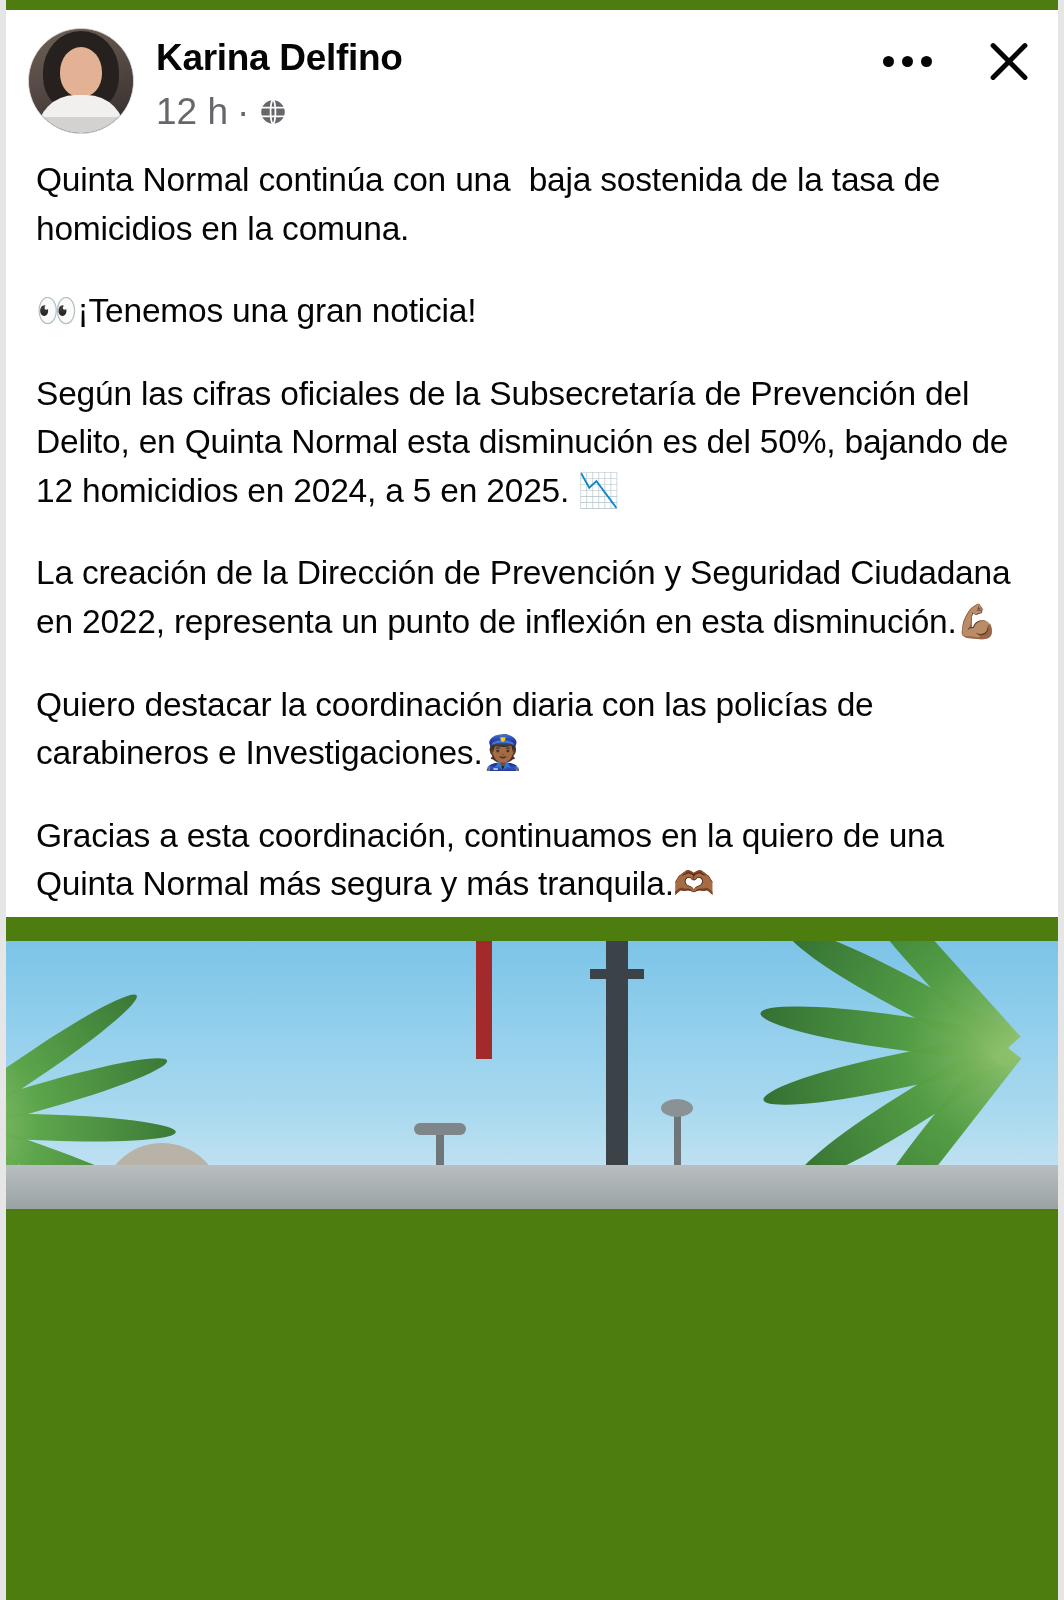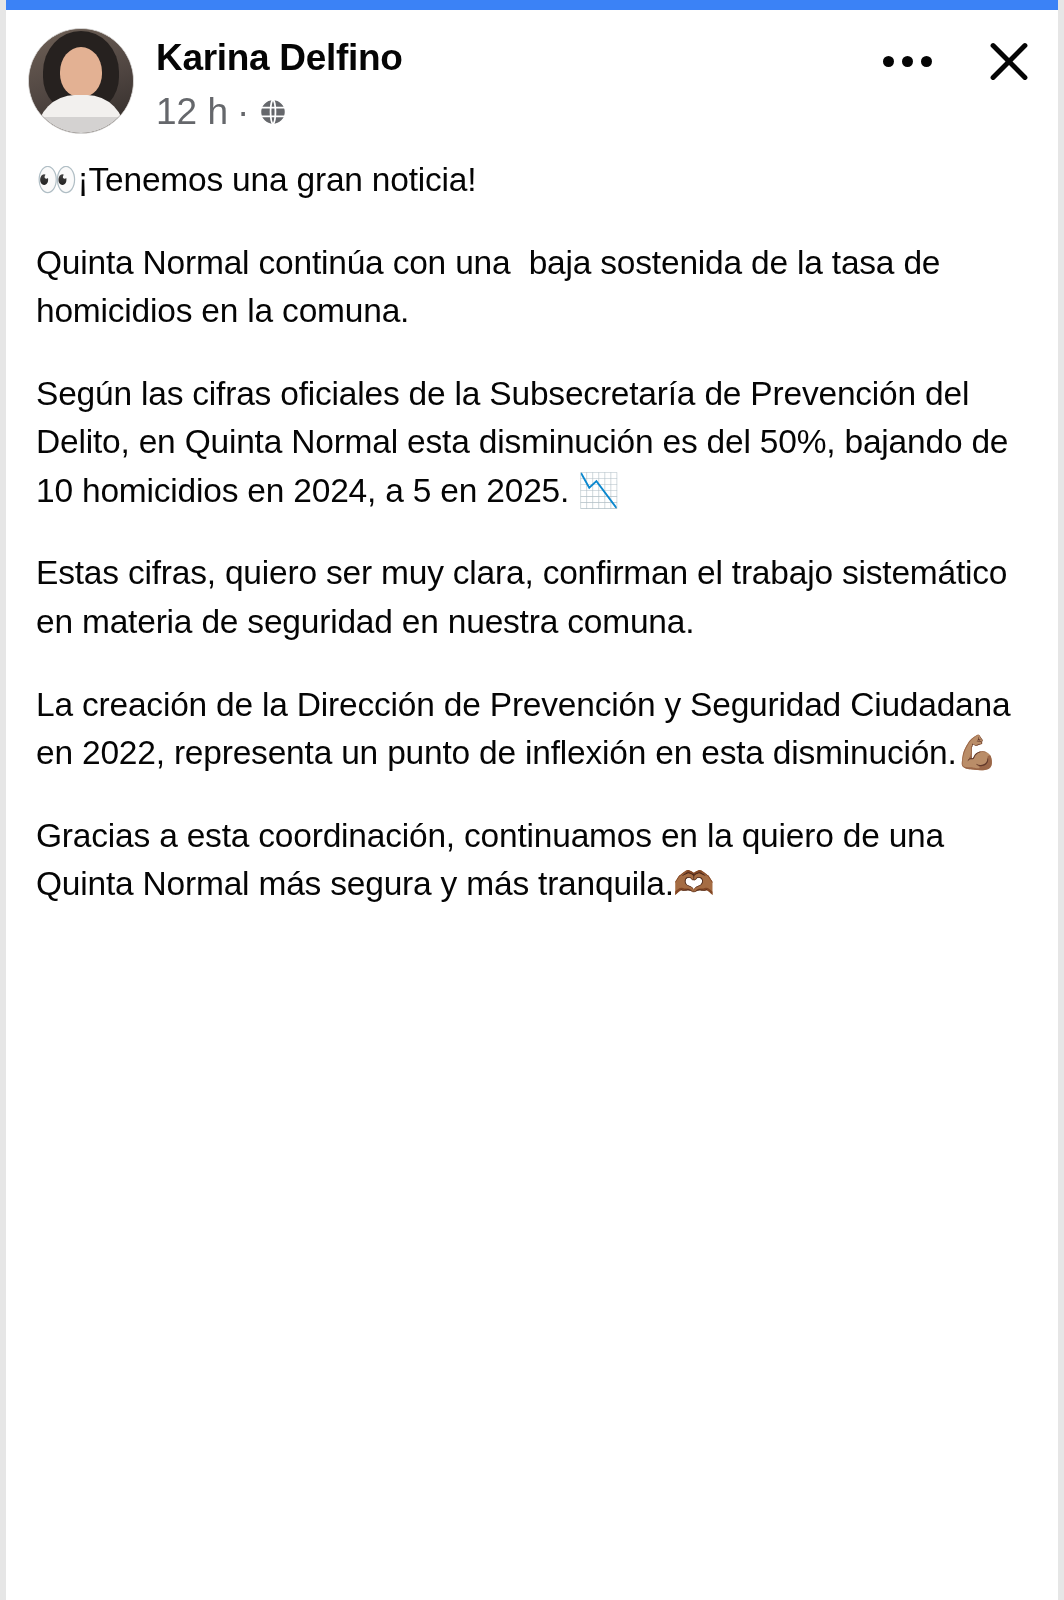--- a/index.html
+++ b/index.html
@@ -10,22 +10,23 @@
   body {
     width: 1064px;
     height: 1600px;
     overflow: hidden;
     font-family: "Liberation Sans", sans-serif;
   }
   .screen {
     position: relative;
     width: 1064px;
     height: 1600px;
-    background: #3b82f6;
+    background: #4d7c0f;
     display: flex;
+    flex-direction: column;
   }
   .side-gutter-left {
     position: absolute;
     left: 0;
     top: 0;
     width: 6px;
     height: 1600px;
     background: #e6e6e6;
   }
   .side-gutter-right {
@@ -356,25 +357,25 @@
         <div class="dots-icon">
           <span></span>
             <span></span>
             <span></span>
         </div>
         <div class="close-icon"></div>
       </div>
     </div>
 
     <div class="post-body">
+      <p class="para">Quinta Normal continúa con una  baja sostenida de la tasa de homicidios en la comuna.</p>
       <p class="para">👀¡Tenemos una gran noticia!</p>
-      <p class="para">Quinta Normal continúa con una  baja sostenida de la tasa de homicidios en la comuna.</p>
-      <p class="para">Según las cifras oficiales de la Subsecretaría de Prevención del Delito, en Quinta Normal esta disminución es del 50%, bajando de 10 homicidios en 2024, a 5 en 2025. 📉</p>
-      <p class="para">Estas cifras, quiero ser muy clara, confirman el trabajo sistemático en materia de seguridad en nuestra comuna.</p>
+      <p class="para">Según las cifras oficiales de la Subsecretaría de Prevención del Delito, en Quinta Normal esta disminución es del 50%, bajando de 12 homicidios en 2024, a 5 en 2025. 📉</p>
       <p class="para">La creación de la Dirección de Prevención y Seguridad Ciudadana en 2022, representa un punto de inflexión en esta disminución.💪🏽</p>
+      <p class="para">Quiero destacar la coordinación diaria con las policías de carabineros e Investigaciones.👮🏾</p>
       <p class="para">Gracias a esta coordinación, continuamos en la quiero de una Quinta Normal más segura y más tranquila.🫶🏾</p>
     </div>
   </div>
 
   <div class="post-media">
     <div class="sky"></div>
     <div class="pole-red"></div>
     <div class="pole-dark"></div>
     <div class="lamp"></div>
     <div class="lamp2"></div>

